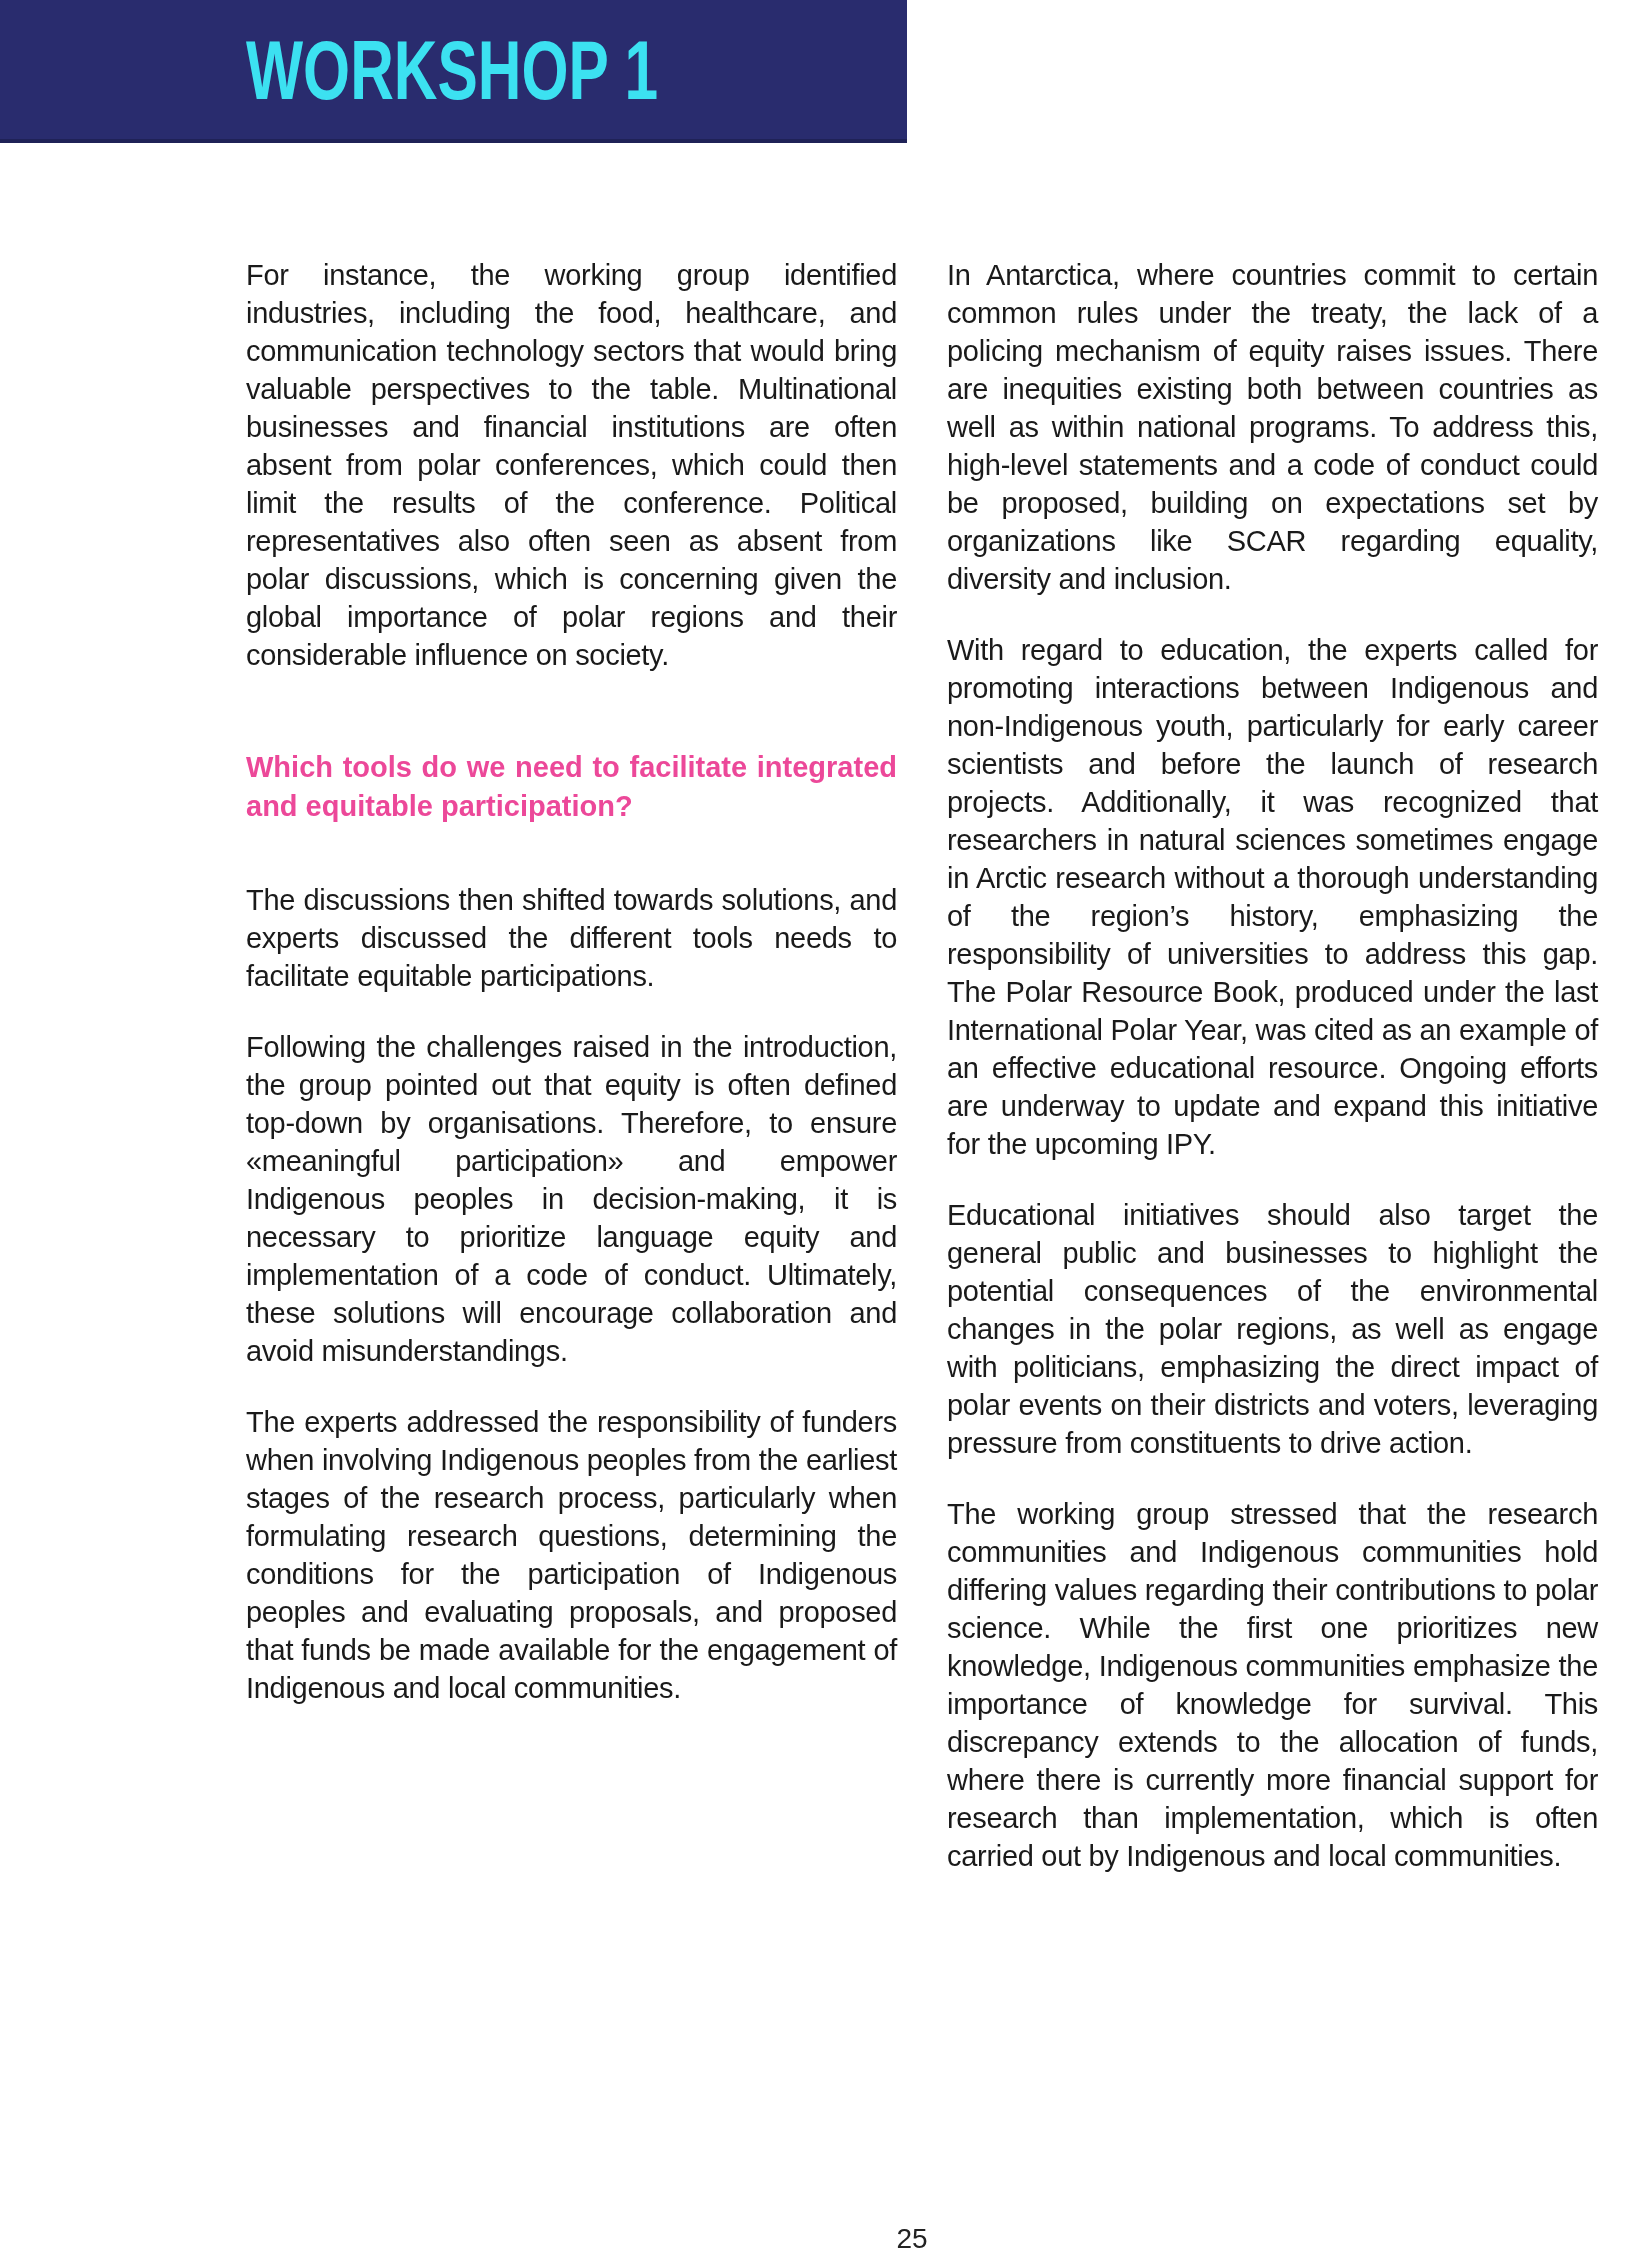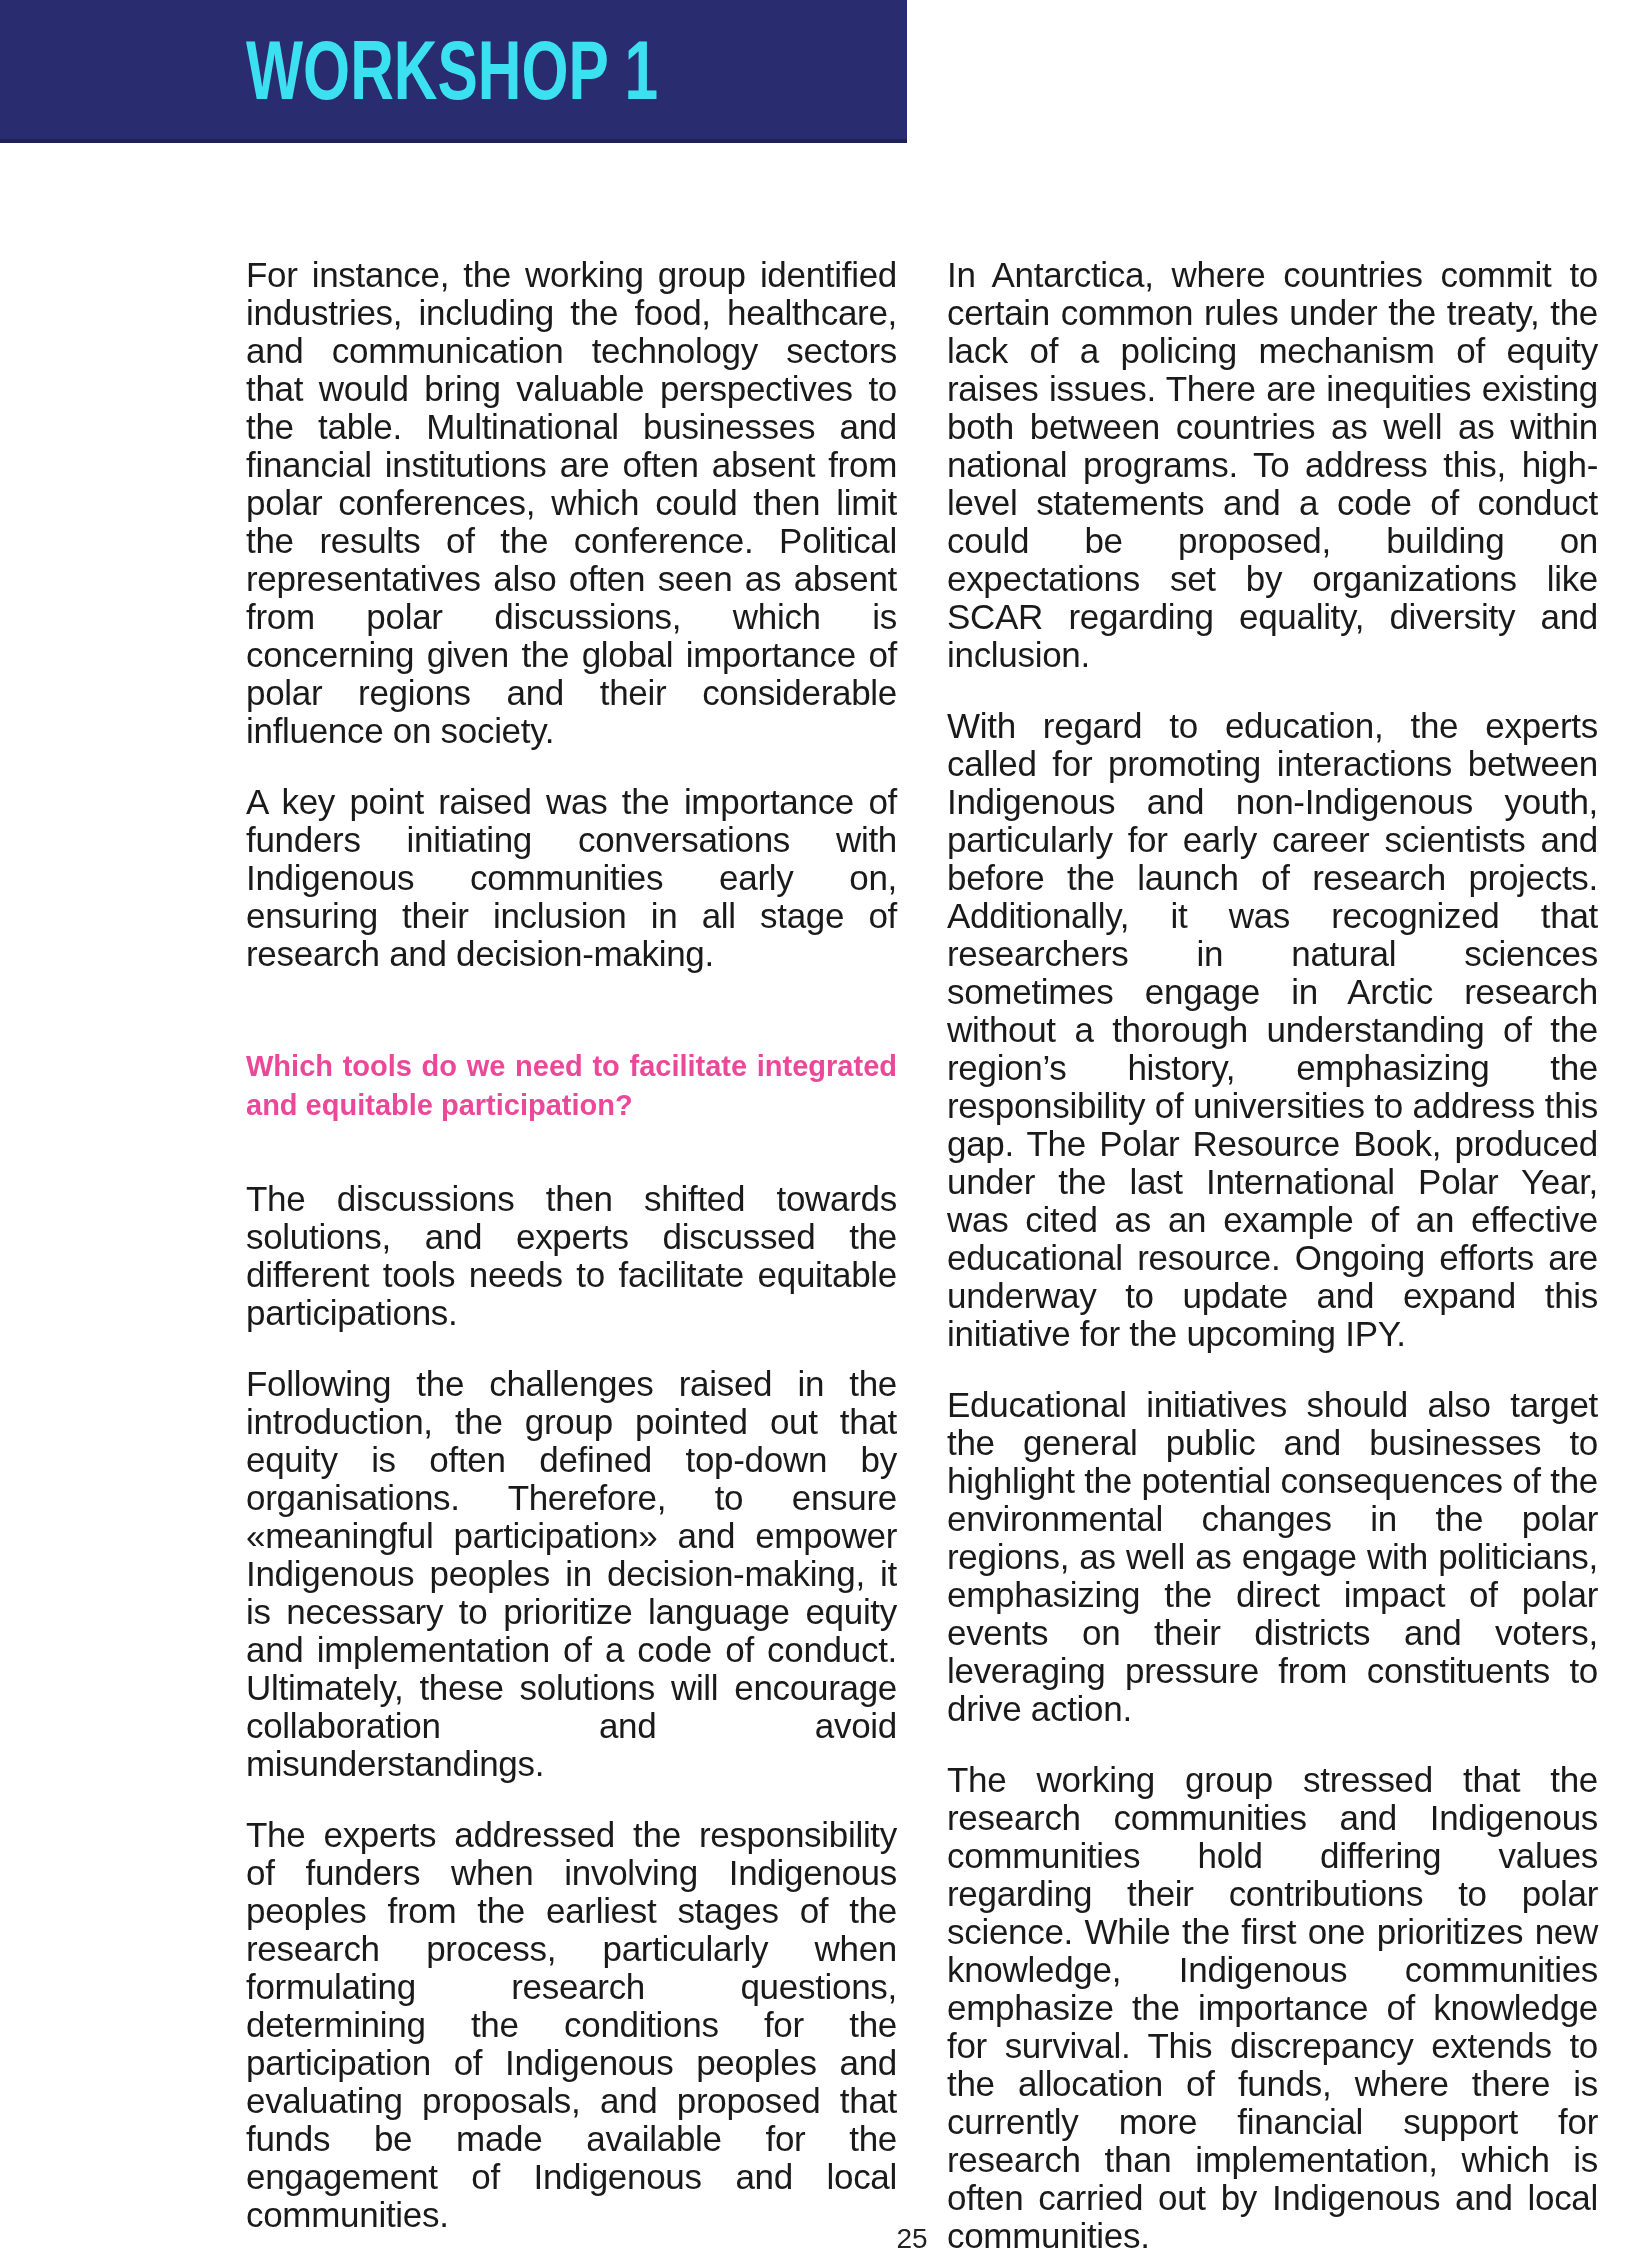--- a/index.html
+++ b/index.html
@@ -47,21 +47,21 @@
     width: 1352px;
     display: flex;
     gap: 50px;
   }
   .col {
     width: 651px;
     flex: 0 0 651px;
   }
   .body-para {
     margin: 0 0 33px 0;
-    font-size: 35px;
+    font-size: 29px;
     line-height: 38px;
     letter-spacing: -0.3px;
     text-align: justify;
     color: #1a1a1a;
     font-stretch: condensed;
   }
   .section-heading {
     margin: 74px 0 55px 0;
     font-size: 29px;
     line-height: 39px;
@@ -88,21 +88,20 @@
 <div class="page">
 
   <div class="band">
     <h1 class="band-title">WORKSHOP 1</h1>
   </div>
 
   <div class="content">
 
     <div class="col">
       <p class="body-para">For instance, the working group identified industries, including the food, healthcare, and communication technology sectors that would bring valuable perspectives to the table. Multinational businesses and financial institutions are often absent from polar conferences, which could then limit the results of the conference. Political representatives also often seen as absent from polar discussions, which is concerning given the global importance of polar regions and their considerable influence on society.</p>
-      <p class="body-para">A key point raised was the importance of funders initiating conversations with Indigenous communities early on, ensuring their inclusion in all stage of research and decision-making.</p>
       <h2 class="section-heading">Which tools do we need to facilitate integrated and equitable participation?</h2>
       <p class="body-para">The discussions then shifted towards solutions, and experts discussed the different tools needs to facilitate equitable participations.</p>
       <p class="body-para">Following the challenges raised in the introduction, the group pointed out that equity is often defined top-down by organisations. Therefore, to ensure «meaningful participation» and empower Indigenous peoples in decision-making, it is necessary to prioritize language equity and implementation of a code of conduct. Ultimately, these solutions will encourage collaboration and avoid misunderstandings.</p>
       <p class="body-para">The experts addressed the responsibility of funders when involving Indigenous peoples from the earliest stages of the research process, particularly when formulating research questions, determining the conditions for the participation of Indigenous peoples and evaluating proposals, and proposed that funds be made available for the engagement of Indigenous and local communities.</p>
     </div>
 
     <div class="col">
       <p class="body-para">In Antarctica, where countries commit to certain common rules under the treaty, the lack of a policing mechanism of equity raises issues. There are inequities existing both between countries as well as within national programs. To address this, high-level statements and a code of conduct could be proposed, building on expectations set by organizations like SCAR regarding equality, diversity and inclusion.</p>
       <p class="body-para">With regard to education, the experts called for promoting interactions between Indigenous and non-Indigenous youth, particularly for early career scientists and before the launch of research projects. Additionally, it was recognized that researchers in natural sciences sometimes engage in Arctic research without a thorough understanding of the region’s history, emphasizing the responsibility of universities to address this gap. The Polar Resource Book, produced under the last International Polar Year, was cited as an example of an effective educational resource. Ongoing efforts are underway to update and expand this initiative for the upcoming IPY.</p>
       <p class="body-para">Educational initiatives should also target the general public and businesses to highlight the potential consequences of the environmental changes in the polar regions, as well as engage with politicians, emphasizing the direct impact of polar events on their districts and voters, leveraging pressure from constituents to drive action.</p>

